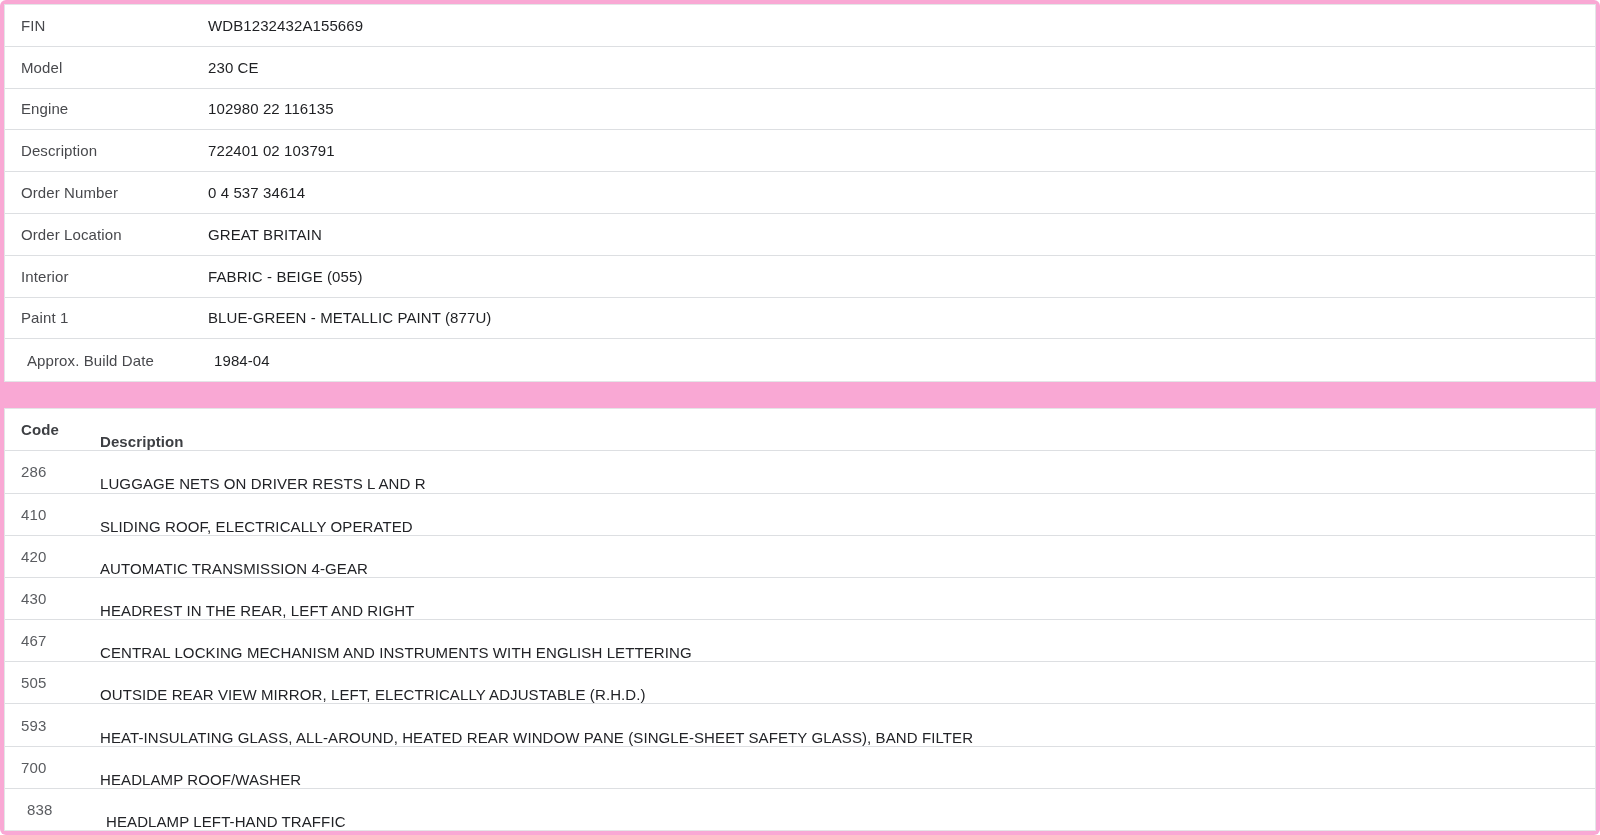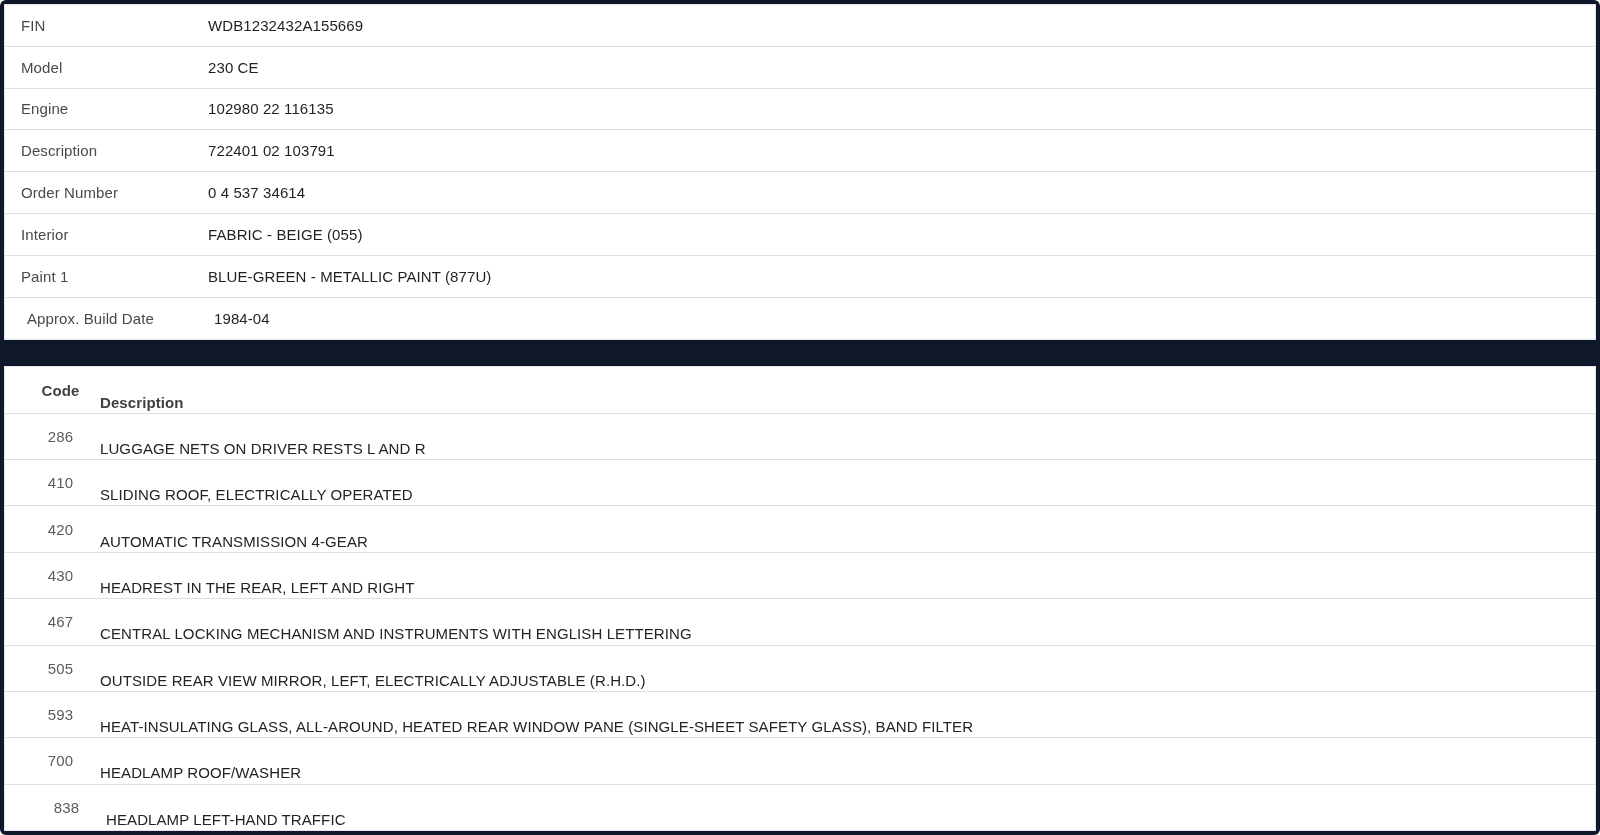--- a/index.html
+++ b/index.html
@@ -5,21 +5,21 @@
   * { box-sizing: border-box; margin: 0; padding: 0; }
   html, body { background: #ffffff; }
   body {
     font-family: "Liberation Sans", sans-serif;
     -webkit-font-smoothing: antialiased;
   }
 
   .page {
     width: 1600px;
     height: 835px;
-    background: #0f172a;
+    background: #f9a8d4;
     border-radius: 6px;
     padding: 4px;
     display: flex;
     flex-direction: column;
     overflow: hidden;
   }
 
   .card {
     background: #ffffff;
     border: 1px solid #e4e5e7;
@@ -57,21 +57,20 @@
   }
   .info-value {
     color: #1f2023;
     text-align: center;
   }
 
   .code-cell {
     width: 79px;
     flex: 0 0 79px;
     color: #5a5c60;
-    text-align: center;
   }
   .desc-cell {
     color: #222327;
     margin-top: 24px;
   }
 
   .header-row .code-cell,
   .header-row .desc-cell {
     color: #3d3f43;
     font-weight: 700;
@@ -102,20 +101,24 @@
       <div class="row">
         <span class="info-label">Description</span>
         <span class="info-value">722401 02 103791</span>
       </div>
 
       <div class="row">
         <span class="info-label">Order Number</span>
         <span class="info-value">0 4 537 34614</span>
       </div>
 
+      <div class="row">
+        <span class="info-label">Order Location</span>
+        <span class="info-value">GREAT BRITAIN</span>
+      </div>
 
       <div class="row">
         <span class="info-label">Interior</span>
         <span class="info-value">FABRIC - BEIGE (055)</span>
       </div>
 
       <div class="row">
         <span class="info-label">Paint 1</span>
         <span class="info-value">BLUE-GREEN - METALLIC PAINT (877U)</span>
       </div>

